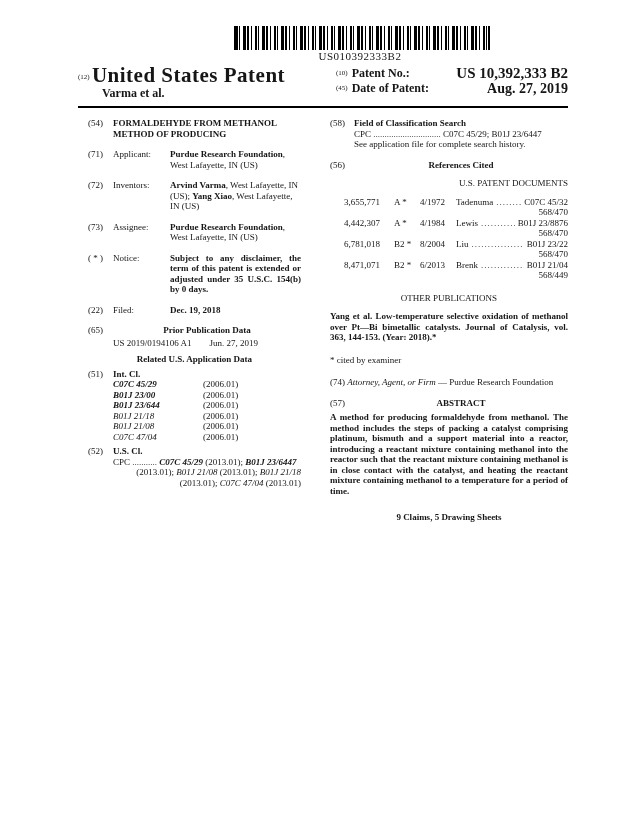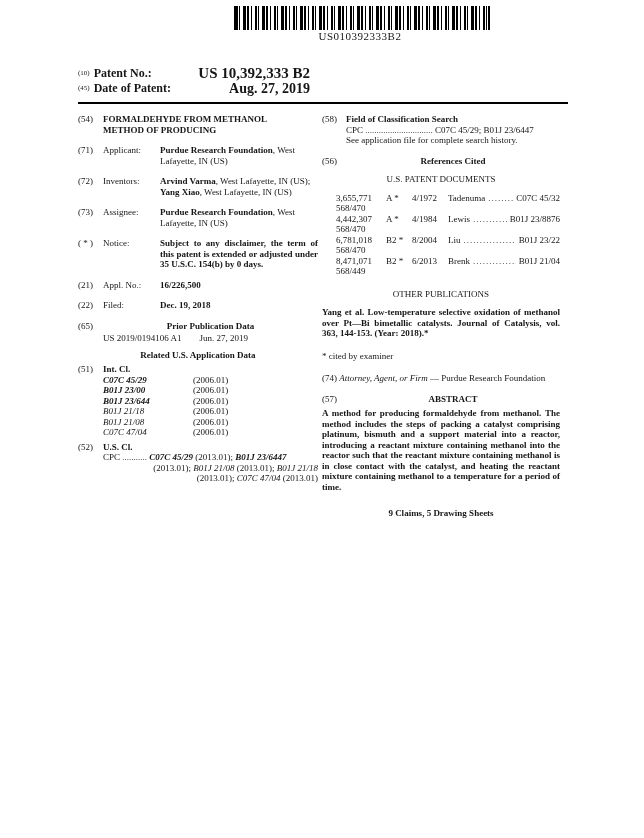--- a/index.html
+++ b/index.html
@@ -8,21 +8,21 @@
     width:644px;height:838px;
     background:#fff;
     color:#161616;
     font-family:"Liberation Serif","DejaVu Serif",serif;
     font-size:9px;line-height:10.5px;
     box-sizing:border-box;
     overflow:hidden;
   }
   .content{position:absolute;left:78px;top:0;width:490px;}
   
-  .barcode-area{position:absolute;left:234px;top:6px;width:252px;text-align:center;}
+  .barcode-area{position:absolute;left:234px;top:26px;width:252px;text-align:center;}
   .barcode{
     height:24px;width:252px;
     background:repeating-linear-gradient(90deg,
       #000 0px,#000 2px,#fff 2px,#fff 3px,
       #000 3px,#000 4px,#fff 4px,#fff 7px,
       #000 7px,#000 10px,#fff 10px,#fff 11px,
       #000 11px,#000 13px,#fff 13px,#fff 15px,
       #000 15px,#000 16px,#fff 16px,#fff 19px);
     border-left:2px solid #000;border-right:2px solid #000;
   }
@@ -34,21 +34,21 @@
   .us-patent{font-size:21px;font-weight:bold;letter-spacing:.5px;line-height:22px;}
   .party{font-size:12px;font-weight:bold;margin-left:24px;line-height:14px;}
   .header-right{width:232px;padding-top:2px;}
   .hr-row{display:flex;align-items:flex-end;font-weight:bold;line-height:15px;}
   .hr-row .tag-sm{font-weight:normal;margin-right:4px;}
   .hr-label{font-size:12px;}
   .hr-value{flex:1;text-align:right;font-size:15px;}
   .hr-value.date{font-size:14px;}
   .rule{border:none;border-top:2px solid #000;margin:6px 0 10px 0;}
   
-  .cols{display:flex;gap:4px;}
+  .cols{display:flex;gap:29px;margin-left:10px;}
   .col-left{width:240px;}
   .col-right{width:238px;}
   .sec{margin-bottom:10px;}
   .row{display:flex;}
   .tag{width:25px;flex:none;}
   .rtag{width:24px;flex:none;}
   .lab{width:57px;flex:none;}
   .val{flex:1;}
   .b{font-weight:bold;}
   .bi{font-weight:bold;font-style:italic;}
@@ -62,36 +62,43 @@
   .intcl-code{width:90px;flex:none;}
   .cpc-block{margin-left:25px;}
   
   .refs{padding-left:14px;margin-bottom:9px;}
   .ref-l1{display:flex;white-space:nowrap;}
   .ref-no{width:46px;flex:none;}
   .ref-kind{width:26px;flex:none;padding-left:4px;}
   .ref-date{width:36px;flex:none;}
   .leader{flex:1;overflow:hidden;white-space:nowrap;margin:0 3px;letter-spacing:1px;}
   .ref-cls{flex:none;}
-  .ref-l2{text-align:left;}
+  .ref-l2{text-align:right;}
   .small-gap{margin-bottom:6px;}
   .claims{margin-top:16px;}
 </style>
 </head>
 <body>
 
 <div class="page">
 
   <div class="barcode-area">
     <div class="barcode"></div>
     <div class="barcode-text">US010392333B2</div>
   </div>
 
   <div class="content">
     <div class="header">
+      <div class="header-left">
+        <div>
+          <span class="tag-sm">(12)</span>
+          <span class="us-patent">United States Patent</span>
+        </div>
+        <div class="party">Varma et al.</div>
+      </div>
       <div class="header-right">
         <div class="hr-row">
           <span class="tag-sm">(10)</span>
           <span class="hr-label">Patent No.:</span>
           <span class="hr-value">US 10,392,333 B2</span>
         </div>
         <div class="hr-row">
           <span class="tag-sm">(45)</span>
           <span class="hr-label">Date of Patent:</span>
           <span class="hr-value date">Aug. 27, 2019</span>
@@ -130,25 +137,20 @@
           <span class="lab">Assignee:</span>
           <div class="val"><span class="b">Purdue Research Foundation</span><span>, West Lafayette, IN (US)</span></div>
         </div>
 
         <div class="sec row">
           <span class="tag">( * )</span>
           <span class="lab">Notice:</span>
           <div class="val just">Subject to any disclaimer, the term of this patent is extended or adjusted under 35 U.S.C. 154(b) by 0 days.</div>
         </div>
 
-        <div class="sec row">
-          <span class="tag">(21)</span>
-          <span class="lab">Appl. No.:</span>
-          <div class="val b">16/226,500</div>
-        </div>
 
         <div class="sec row">
           <span class="tag">(22)</span>
           <span class="lab">Filed:</span>
           <div class="val b">Dec. 19, 2018</div>
         </div>
 
         <div class="sec" style="margin-bottom:6px;">
           <div class="row">
             <span class="tag">(65)</span>
@@ -215,21 +217,21 @@
               <div>See application file for complete search history.</div>
             </div>
           </div>
         </div>
 
         <div class="sec" style="margin-bottom:8px;">
           <div class="row">
             <span class="rtag">(56)</span>
             <div class="val center b">References Cited</div>
           </div>
-          <div class="center" style="margin-top:8px;">U.S. PATENT DOCUMENTS</div>
+          <div class="center" style="margin-top:8px;text-align:right;">U.S. PATENT DOCUMENTS</div>
         </div>
 
         <div class="refs">
           <div>
             <div class="ref-l1">
                 <span class="ref-no">3,655,771</span>
                 <span class="ref-kind">A *</span>
                 <span class="ref-date">4/1972</span>
                 <span>Tadenuma</span>
                 <span class="leader">..............</span>

